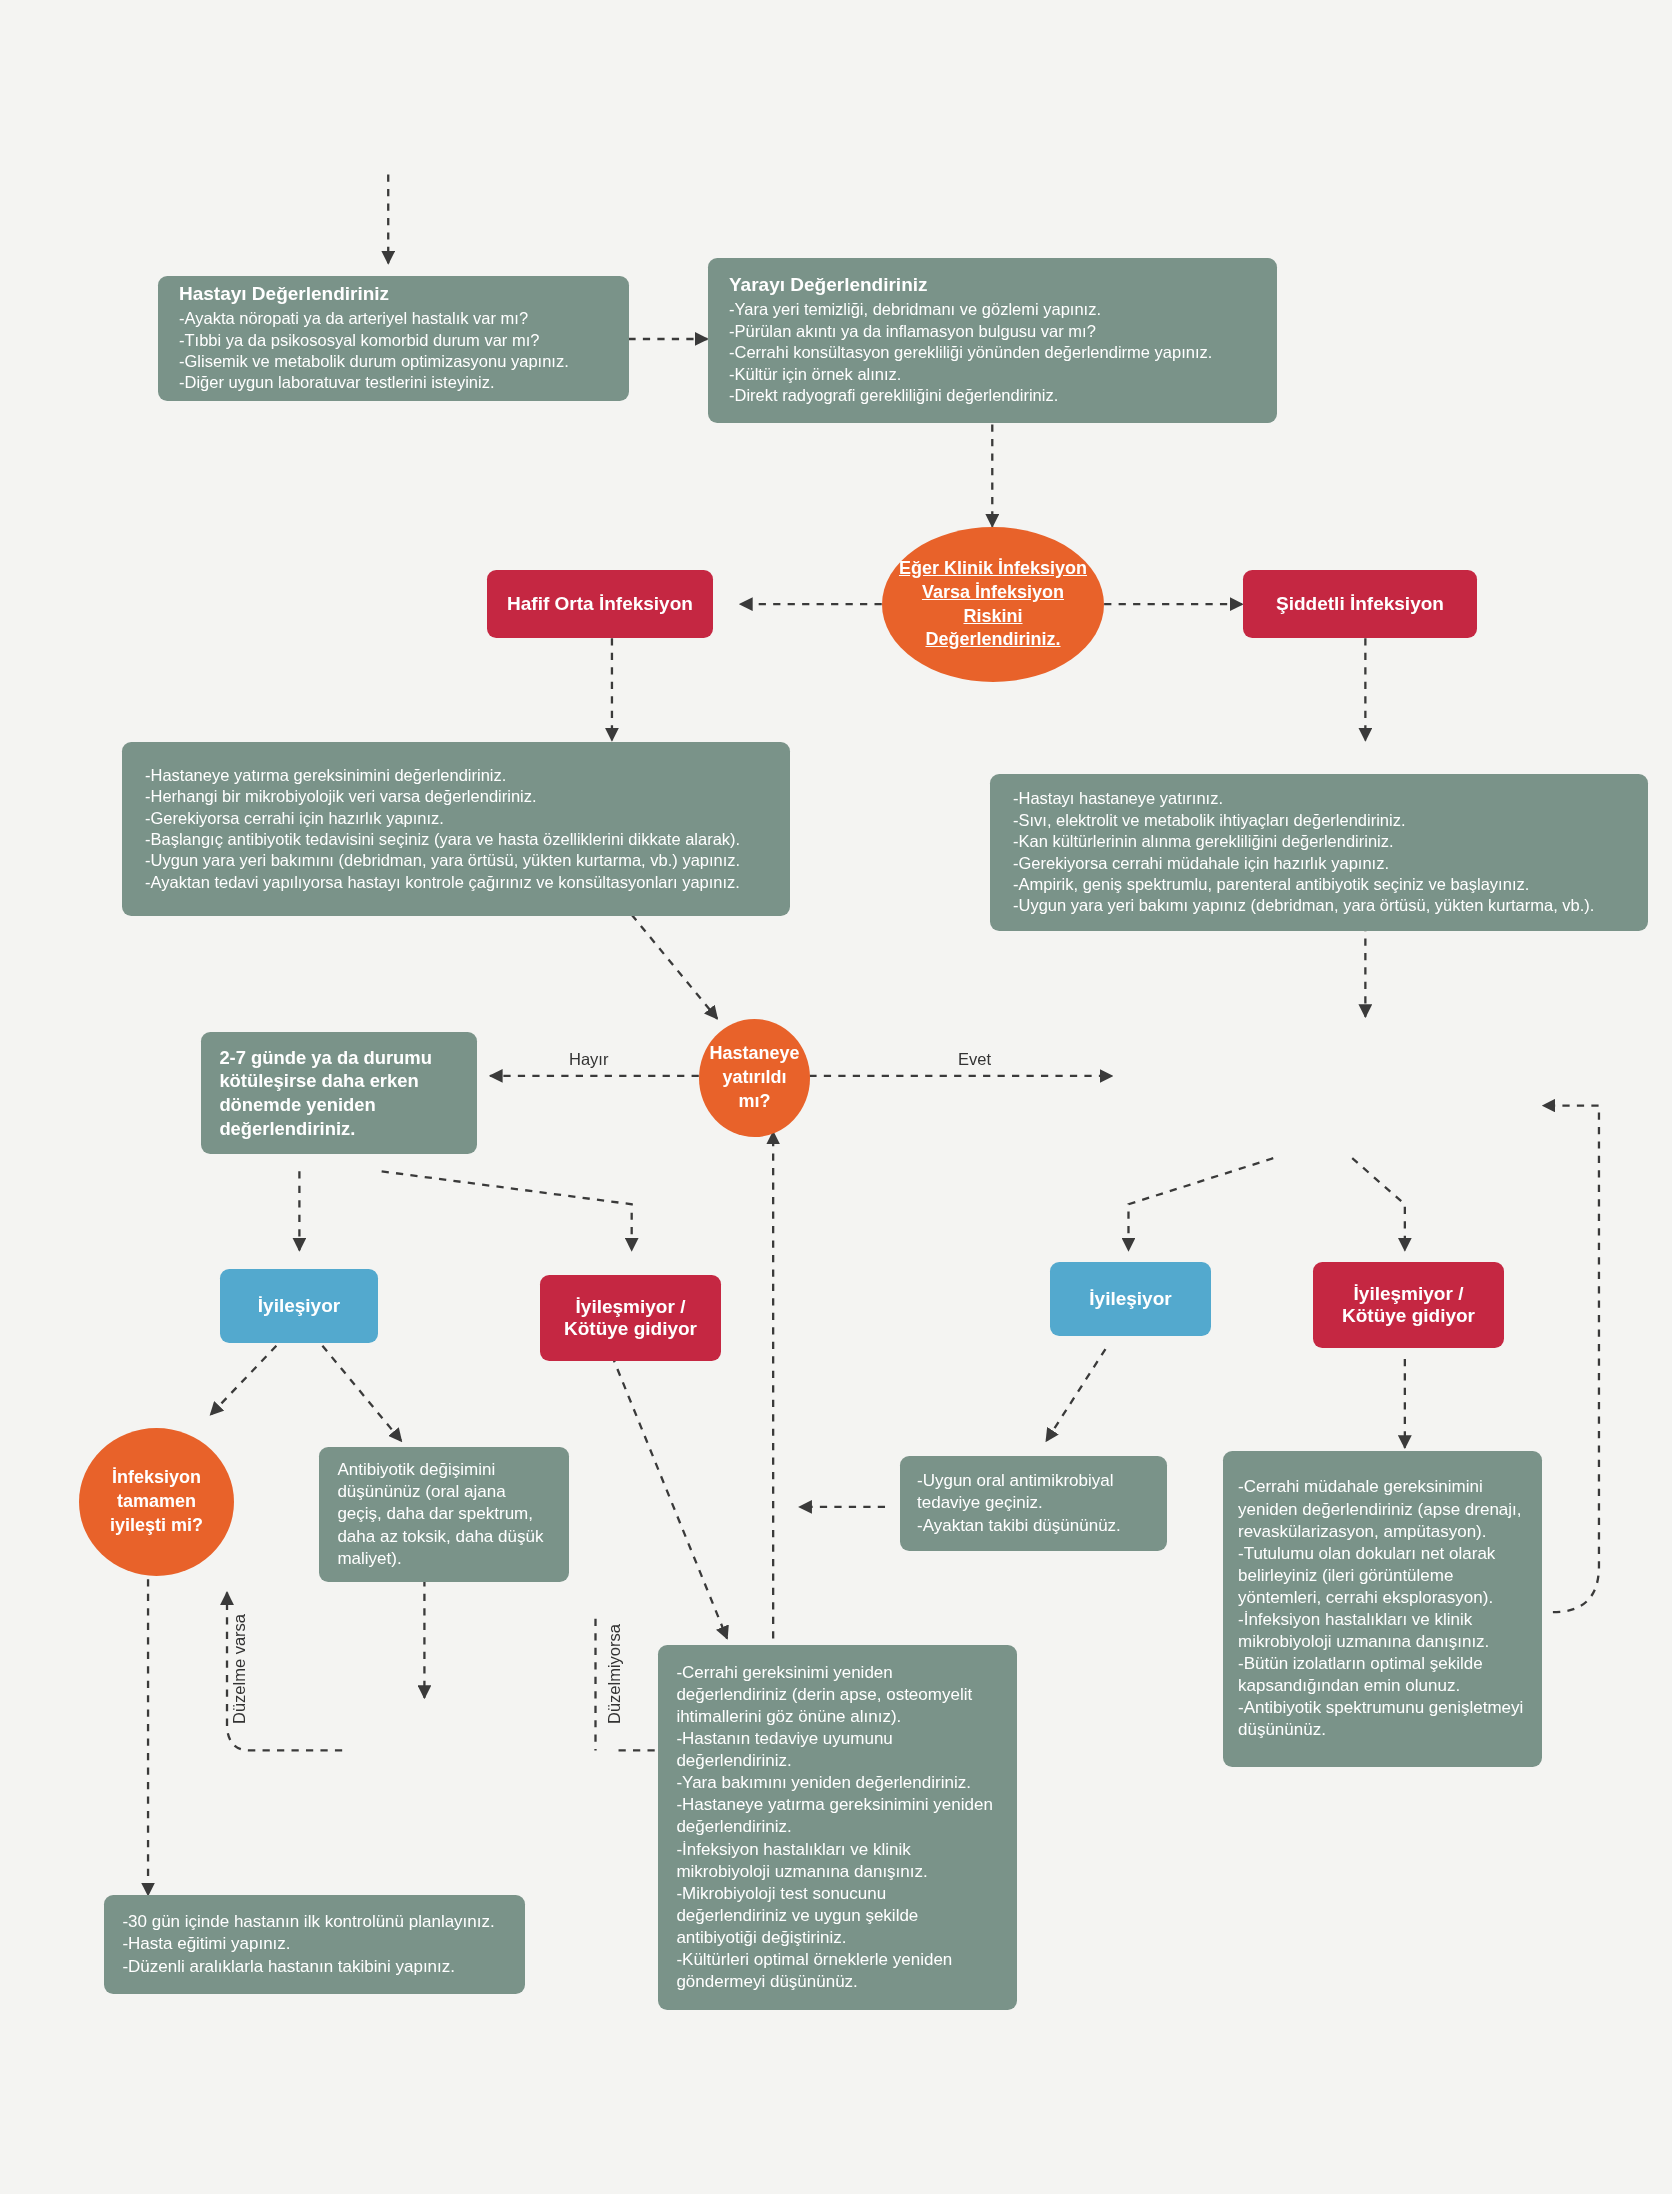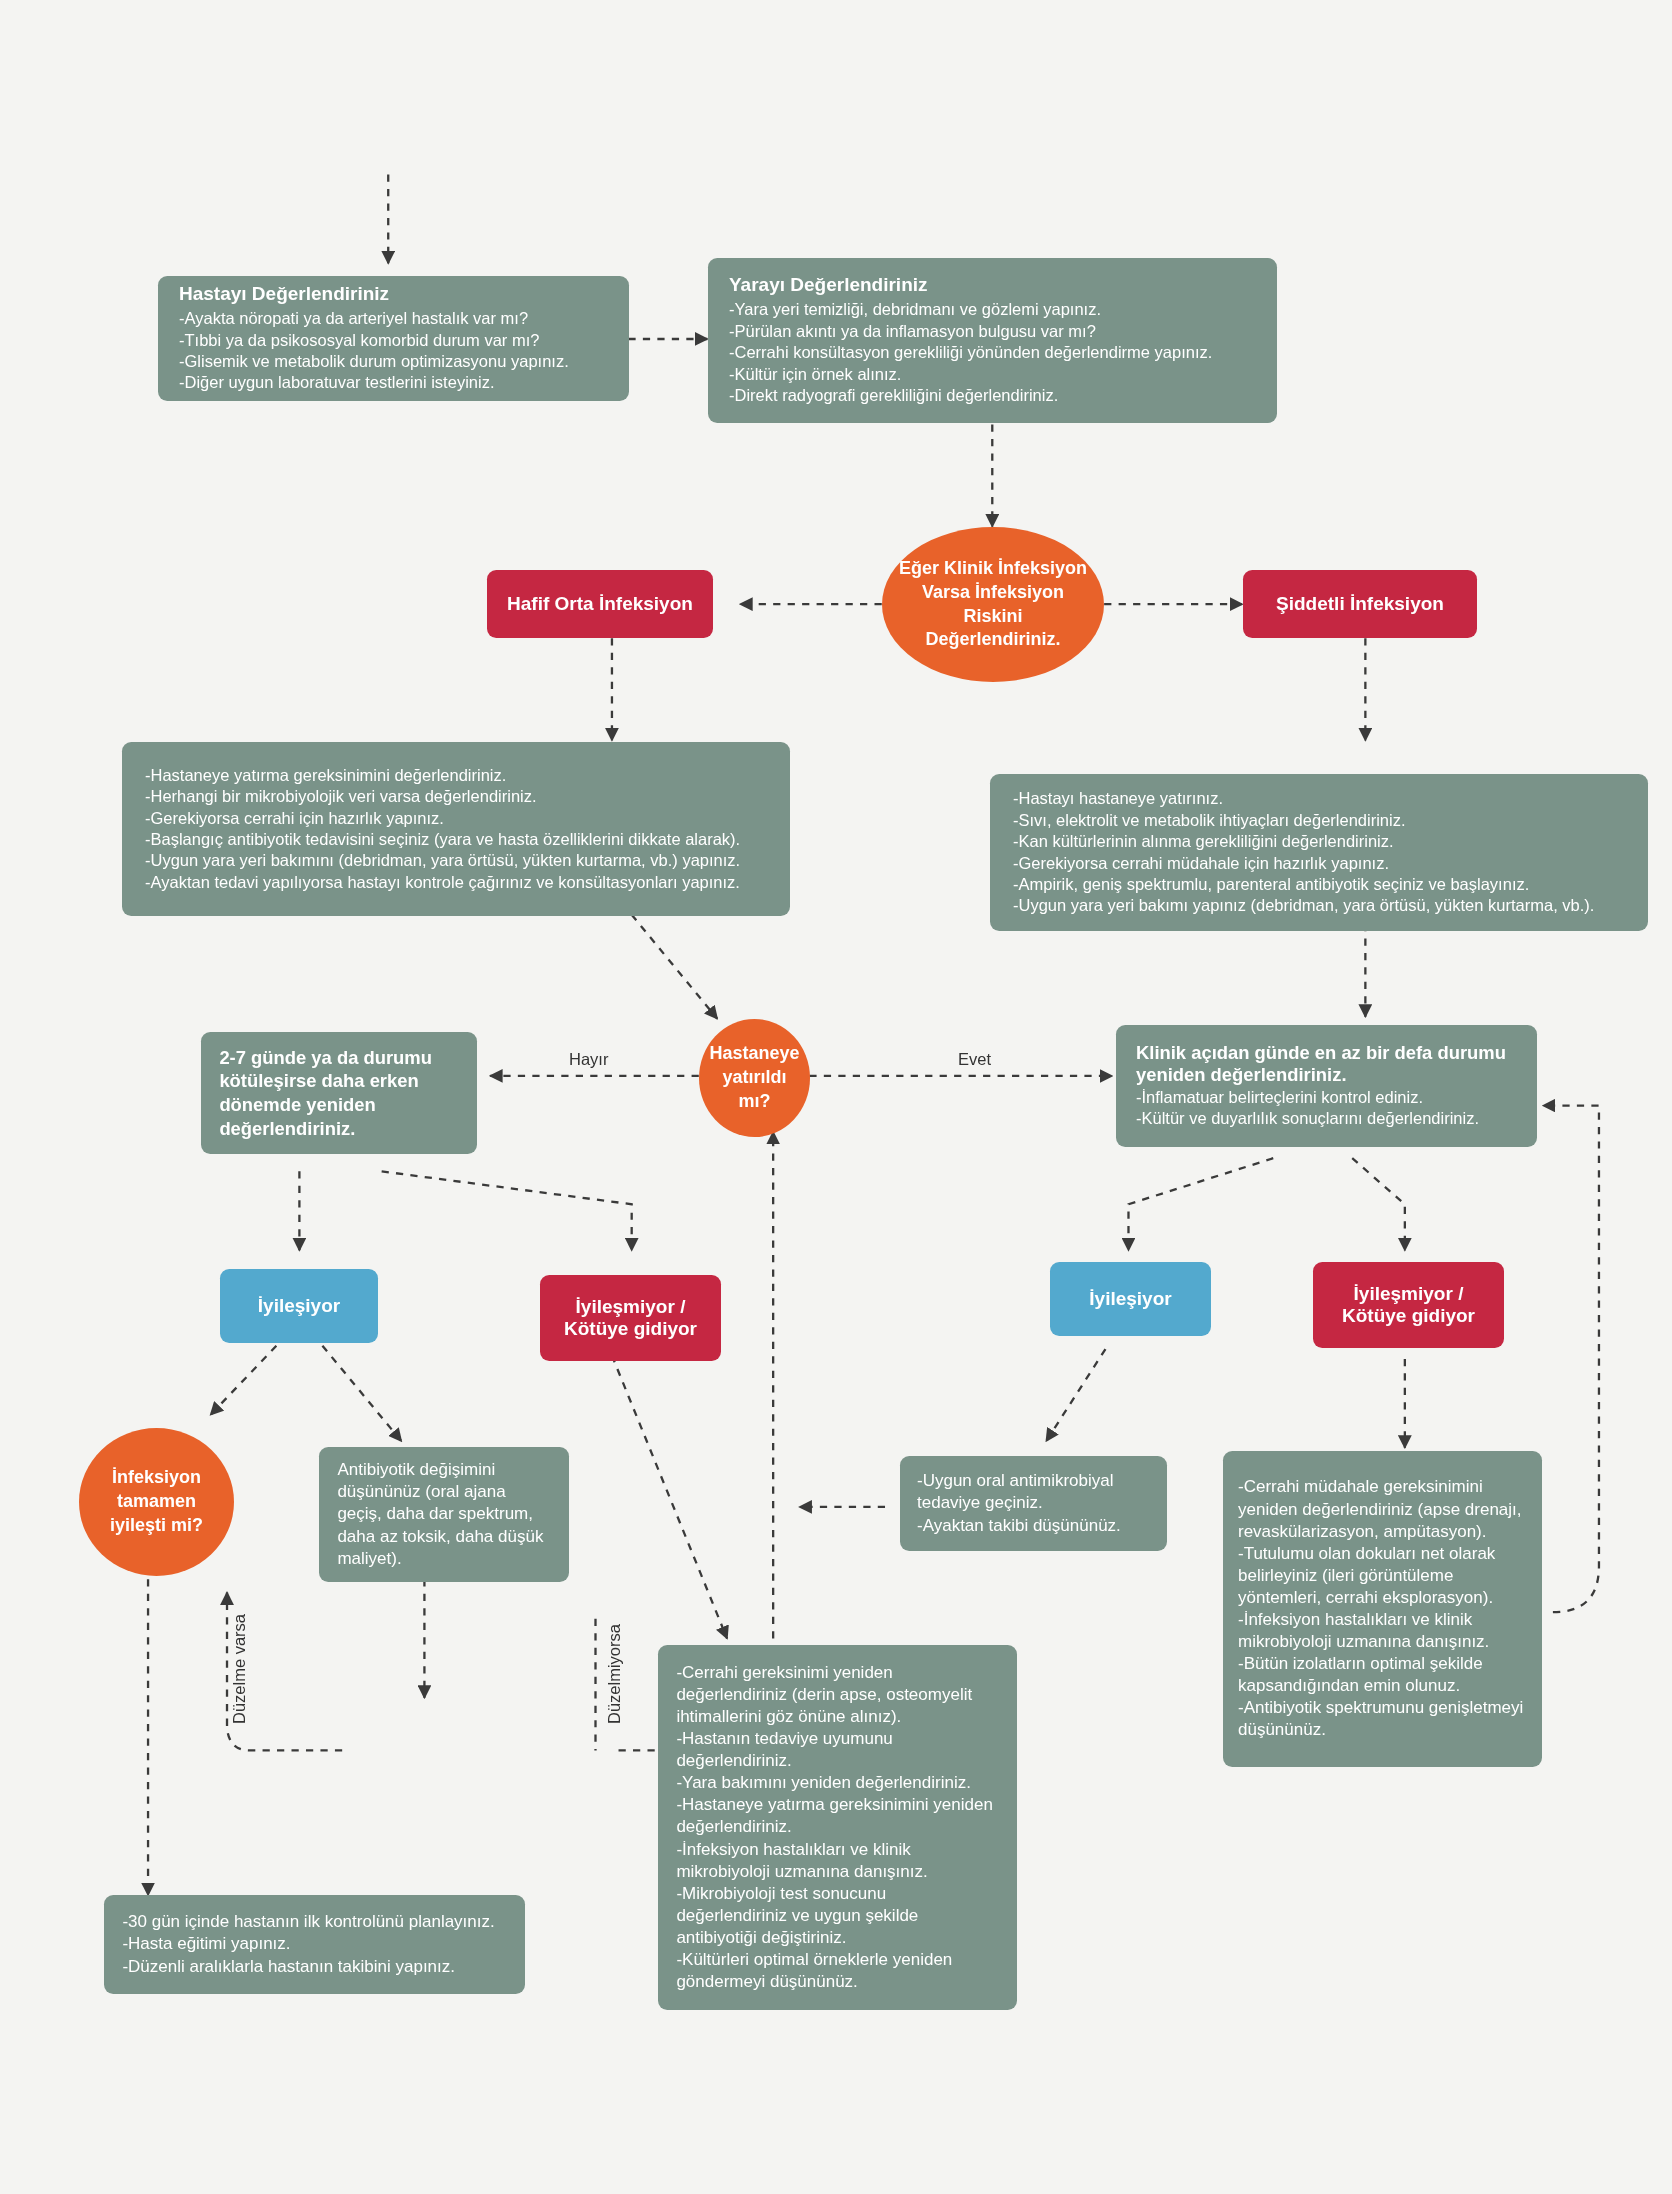--- a/index.html
+++ b/index.html
@@ -169,21 +169,21 @@
 
   <div class="node green" style="left:708px; top:258px; width:569px; height:165px; padding:0 21px;">
     <div class="title" style="font-size:19px; margin-bottom:2.6px;">Yarayı Değerlendiriniz</div>
     <div class="body" style="font-size:16.5px;">-Yara yeri temizliği, debridmanı ve gözlemi yapınız.
 -Pürülan akıntı ya da inflamasyon bulgusu var mı?
 -Cerrahi konsültasyon gerekliliği yönünden değerlendirme yapınız.
 -Kültür için örnek alınız.
 -Direkt radyografi gerekliliğini değerlendiriniz.</div>
   </div>
 
-  <div class="ellipse" style="left:882px; top:527px; width:222px; height:155px; padding:0 14.5px; font-size:18px;">
+  <div class="ellipse" style="left:882px; top:527px; width:222px; height:155px; padding:0 14.5px; font-size:18px;text-decoration:underline;">
     <span>Eğer Klinik İnfeksiyon Varsa İnfeksiyon Riskini Değerlendiriniz.</span>
   </div>
 
   <div class="node red" style="left:487px; top:570px; width:226px; height:68px; padding:0 14.5px;">
     <div class="title centered" style="font-size:19px; text-align:center;">Hafif Orta İnfeksiyon</div>
   </div>
 
   <div class="node red" style="left:1243px; top:570px; width:234px; height:68px; padding:0 14.5px;align-items:center;">
     <div class="title centered" style="font-size:19px; text-align:center;">Şiddetli İnfeksiyon</div>
   </div>
@@ -207,25 +207,20 @@
   </div>
 
   <div class="ellipse" style="left:699px; top:1019px; width:111px; height:118px; padding:0 8px; font-size:18px;">
     <span>Hastaneye yatırıldı mı?</span>
   </div>
 
   <div class="node green" style="left:201px; top:1032px; width:276px; height:122px; padding:0 18.4px;">
     <div class="title" style="font-size:18.4px; line-height:1.28;">2-7 günde ya da durumu kötüleşirse daha erken dönemde yeniden değerlendiriniz.</div>
   </div>
 
-  <div class="node green" style="left:1116px; top:1025px; width:421px; height:122px; padding:0 20px;">
-    <div class="title" style="font-size:18.4px; margin-bottom:1.3px;">Klinik açıdan günde en az bir defa durumu yeniden değerlendiriniz.</div>
-    <div class="body" style="font-size:16.5px;">-İnflamatuar belirteçlerini kontrol ediniz.
--Kültür ve duyarlılık sonuçlarını değerlendiriniz.</div>
-  </div>
 
   <div class="node lightblue" style="left:220px; top:1269px; width:158px; height:74px; padding:0 12px;">
     <div class="title centered" style="font-size:19px; text-align:center;">İyileşiyor</div>
   </div>
 
   <div class="node red" style="left:540px; top:1275px; width:181px; height:86px; padding:0 12px;">
     <div class="title centered" style="font-size:19px; text-align:center;">İyileşmiyor / Kötüye gidiyor</div>
   </div>
 
   <div class="node lightblue" style="left:1050px; top:1262px; width:161px; height:74px; padding:0 12px;">

